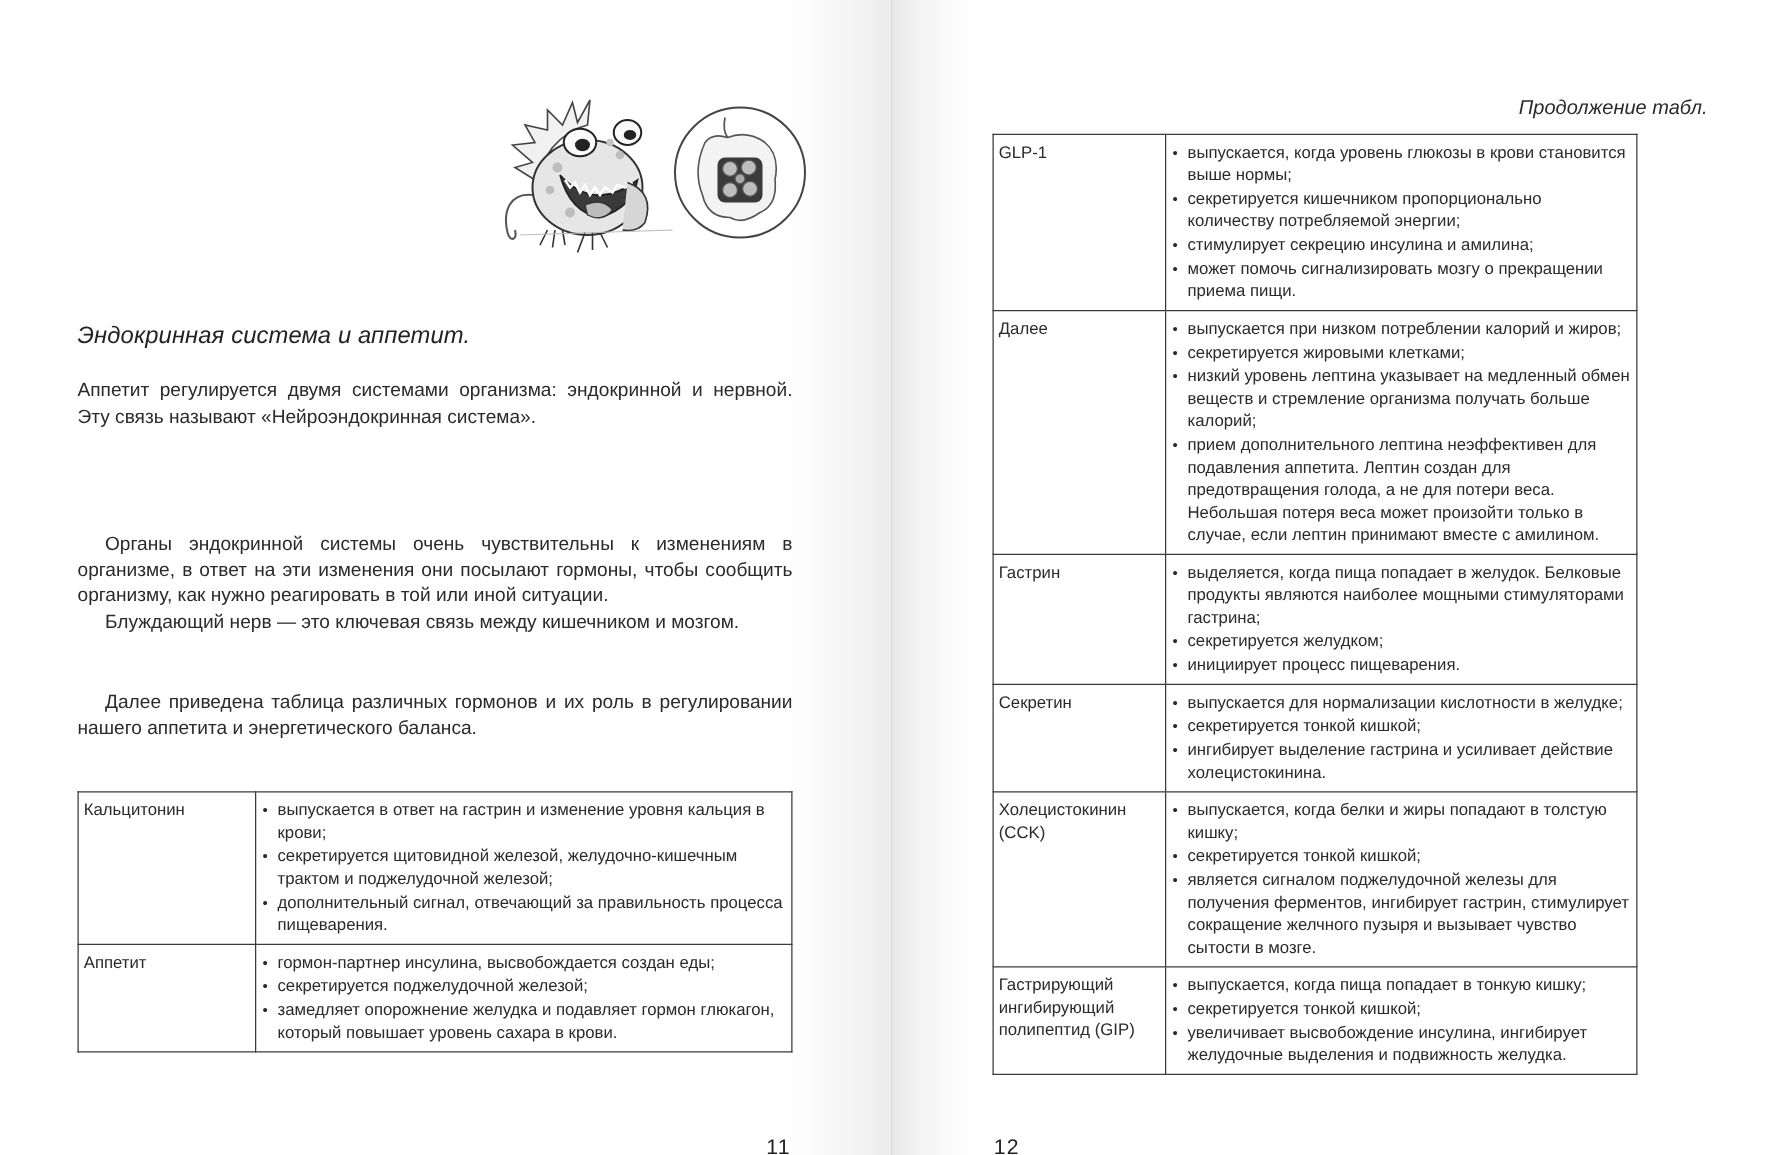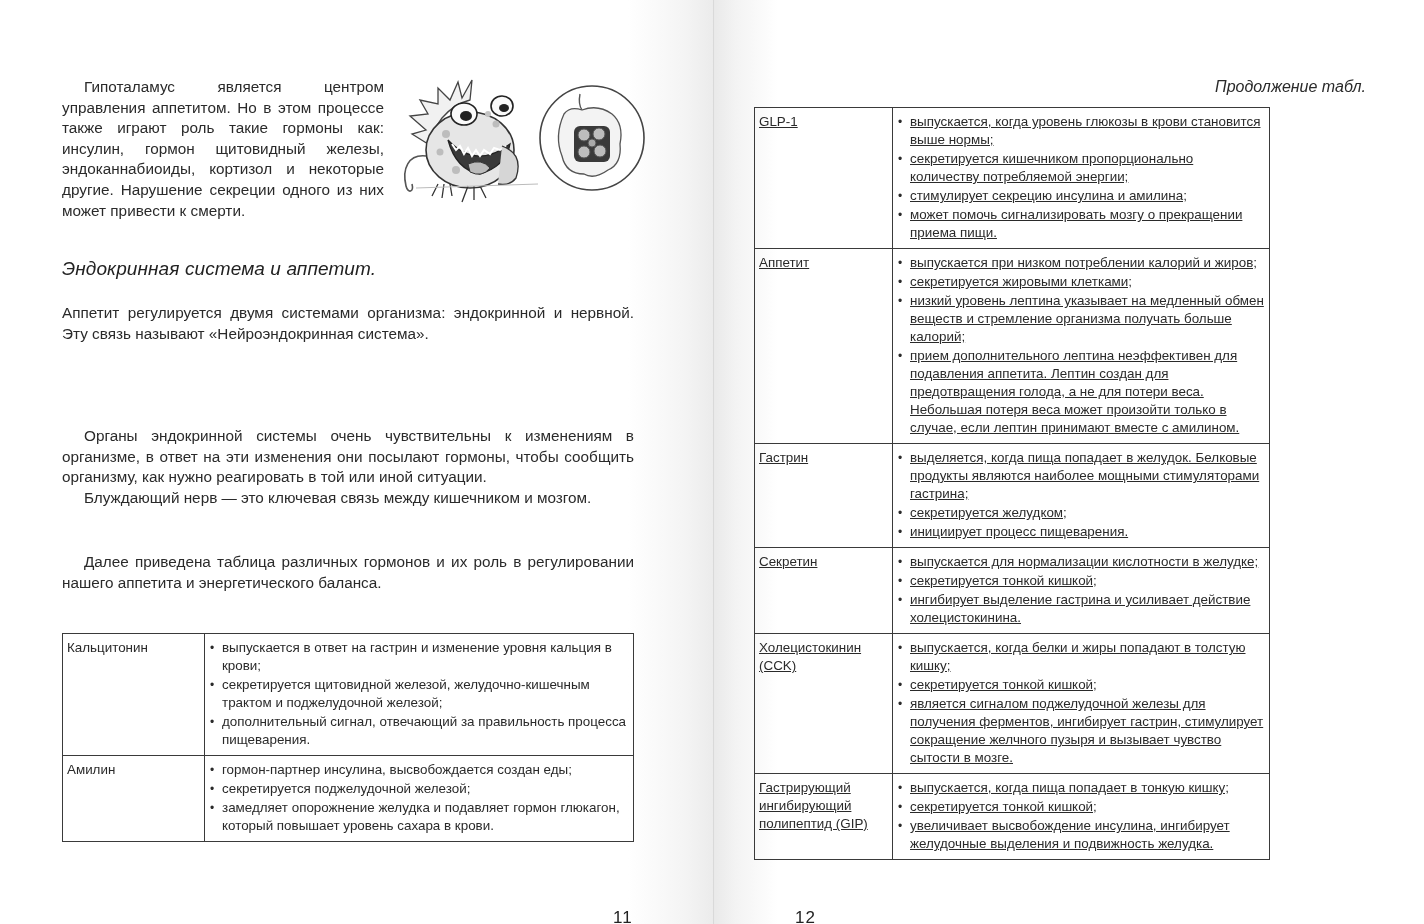--- a/index.html
+++ b/index.html
@@ -33,35 +33,34 @@
     .bt3 { top: 540px; margin-top: 12px; }
 
     table.hormones { border-collapse: collapse; font-size: 13.4px; line-height: 18px; color: #2a2a2a; }
     table.hormones td { border: 1px solid #3a3a3a; vertical-align: top; padding: 5px 4px 5px 4px; }
     table.hormones td.name { padding-left: 4px; }
     table.hormones ul { list-style: none; margin: 0; padding: 0; }
     table.hormones li { position: relative; padding-left: 13px; margin-bottom: 1px; }
     table.hormones li::before { content: "\2022"; position: absolute; left: 1px; top: 0; font-size: 12px; }
     .table-left { position: absolute; left: 62px; top: 633px; width: 572px; border-radius: 15px; }
     .table-left td.name { width: 133px; }
-    .table-right { position: absolute; left: 754px; top: 107px; width: 516px; text-decoration: underline; }
+    .table-right { position: absolute; left: 794px; top: 107px; width: 516px; }
     .table-right td.name { width: 129px; }
 
     .page-number { position: absolute; top: 860px; font-size: 17px; letter-spacing: 1px; color: #222; margin-top: 48px; }
     .pn-left { left: 613px; }
     .pn-right { left: 795px; }
     .continuation { position: absolute; right: 58px; top: 78px; font-size: 16px; font-style: italic; color: #2a2a2a; }
   </style>
 </head>
 <body>
 
 <div class="spread">
 
   <div class="page page-left">
-    <p class="intro indent">Гипоталамус является центром управления аппетитом. Но в этом процессе также играют роль такие гормоны как: инсулин, гормон щитовидный железы, эндоканнабиоиды, кортизол и некоторые другие. Нарушение секреции одного из них может привести к смерти.</p>
 
     <div class="illustrations">
       <svg width="248" height="132" viewBox="0 0 248 132">
 
         <path d="M28 82 C10 80 4 95 8 112 C10 120 16 118 14 110" fill="none" stroke="#555" stroke-width="1.6"></path>
 
         <path d="M30 70 L14 60 L28 56 L12 42 L30 40 L22 26 L40 30 L40 14 L52 26 L60 8 L64 24 L74 6 L72 26 Q56 30 44 44 Q34 58 30 70 Z" fill="#f1f1f1" stroke="#444" stroke-width="1.3"></path>
 
         <ellipse cx="72" cy="76" rx="44" ry="38" fill="#e6e6e6" stroke="#333" stroke-width="1.6"></ellipse>
 
@@ -121,21 +120,21 @@
         <td class="name">Кальцитонин</td>
         <td>
           <ul>
             <li>выпускается в ответ на гастрин и изменение уровня кальция в крови;</li>
             <li>секретируется щитовидной железой, желудочно-кишечным трактом и поджелудочной железой;</li>
             <li>дополнительный сигнал, отвечающий за правильность процесса пищеварения.</li>
           </ul>
         </td>
       </tr>
       <tr>
-        <td class="name">Амилин</td>
+        <td class="name">Аппетит</td>
         <td>
           <ul>
             <li>гормон-партнер инсулина, высвобождается создан еды;</li>
             <li>секретируется поджелудочной железой;</li>
             <li>замедляет опорожнение желудка и подавляет гормон глюкагон, который повышает уровень сахара в крови.</li>
           </ul>
         </td>
       </tr>
     </tbody>
       </table>
@@ -158,21 +157,21 @@
     <td>
       <ul>
         <li>выпускается, когда уровень глюкозы в крови становится выше нормы;</li>
         <li>секретируется кишечником пропорционально количеству потребляемой энергии;</li>
         <li>стимулирует секрецию инсулина и амилина;</li>
         <li>может помочь сигнализировать мозгу о прекращении приема пищи.</li>
       </ul>
     </td>
   </tr>
   <tr>
-    <td class="name">Аппетит</td>
+    <td class="name">Далее</td>
     <td>
       <ul>
         <li>выпускается при низком потреблении калорий и жиров;</li>
         <li>секретируется жировыми клетками;</li>
         <li>низкий уровень лептина указывает на медленный обмен веществ и стремление организма получать больше калорий;</li>
         <li>прием дополнительного лептина неэффективен для подавления аппетита. Лептин создан для предотвращения голода, а не для потери веса. Небольшая потеря веса может произойти только в случае, если лептин принимают вместе с амилином.</li>
       </ul>
     </td>
   </tr>
   <tr>

